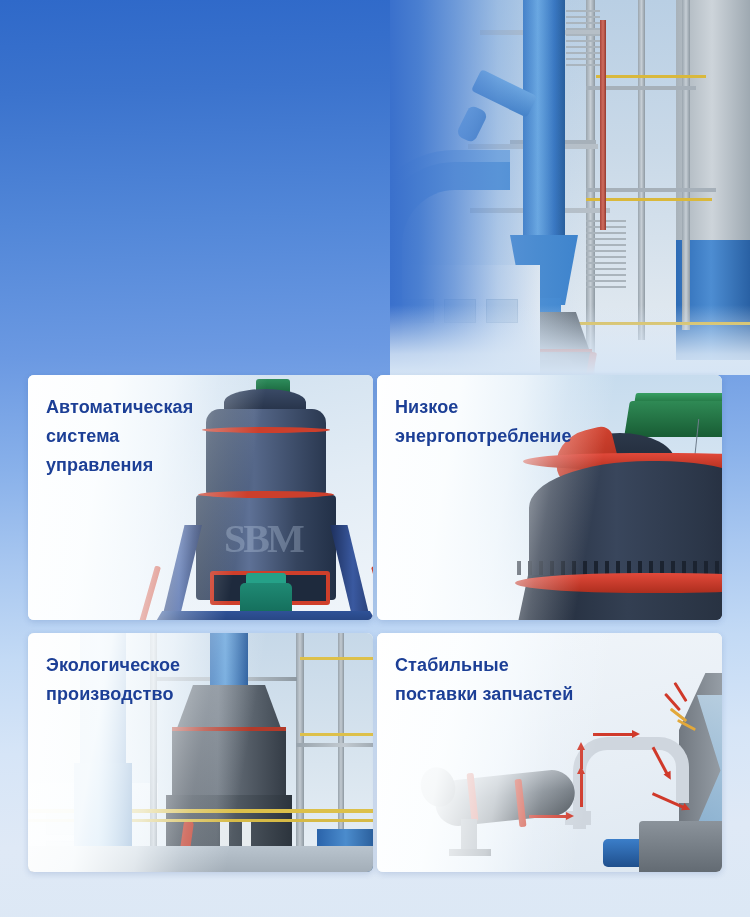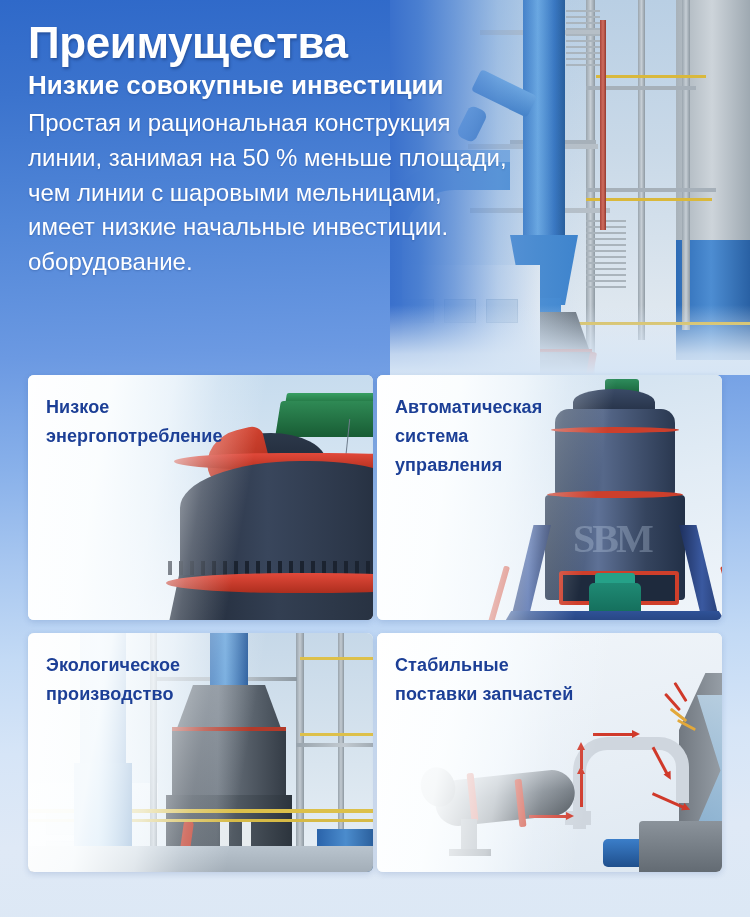--- a/index.html
+++ b/index.html
@@ -484,45 +484,22 @@
         <div class="hp-bldg-win" style="left:96px; top:34px; width:30px; height:22px;"></div>
       </div>
 
       <div class="hp-elbow"></div>
       <div class="hp-elbow-sh"></div>
     </div>
     <div class="hero-fade"></div>
     <div class="hero-bottomfade"></div>
   </div>
 
-  <div class="headline-block">
-    <h1 class="title">Преимущества</h1>
-    <div class="subtitle">Низкие совокупные инвестиции</div>
-    <p class="bodytext">Простая и рациональная конструкция линии, занимая на 50 % меньше площади, чем линии с шаровыми мельницами, имеет низкие начальные инвестиции. оборудование.</p>
-  </div>
 
   <div class="card-grid">
-
-    <div class="card">
-      <div class="card-img">
-        <div class="c1-sky"></div>
-        <div class="c1-green2"></div>
-        <div class="c1-green"></div>
-        <div class="c1-hub"></div>
-        <div class="c1-redchute"></div>
-        <div class="c1-wire"></div>
-        <div class="c1-band-top"></div>
-        <div class="c1-drum"></div>
-        <div class="c1-teeth"></div>
-        <div class="c1-skirt"></div>
-        <div class="c1-band-bot"></div>
-      </div>
-      <div class="card-leftfade"></div>
-      <div class="card-label">Низкое энергопотребление</div>
-    </div>
 
     <div class="card">
       <div class="card-img">
         <div class="c2-sky"></div>
         <div class="c2-greenmotor-top"></div>
         <div class="c2-topcap"></div>
         <div class="c2-upper"></div>
         <div class="c2-band1"></div>
         <div class="c2-body"></div>
         <div class="c2-band2"></div>
@@ -536,20 +513,38 @@
         <div class="c2-gear"></div>
         <div class="c2-base2"></div>
 
       </div>
       <div class="card-leftfade"></div>
       <div class="card-label">Автоматическая система управления</div>
     </div>
 
     <div class="card">
       <div class="card-img">
+        <div class="c1-sky"></div>
+        <div class="c1-green2"></div>
+        <div class="c1-green"></div>
+        <div class="c1-hub"></div>
+        <div class="c1-redchute"></div>
+        <div class="c1-wire"></div>
+        <div class="c1-band-top"></div>
+        <div class="c1-drum"></div>
+        <div class="c1-teeth"></div>
+        <div class="c1-skirt"></div>
+        <div class="c1-band-bot"></div>
+      </div>
+      <div class="card-leftfade"></div>
+      <div class="card-label">Низкое энергопотребление</div>
+    </div>
+
+    <div class="card">
+      <div class="card-img">
         <div class="c4-sky"></div>
 
         <div class="c4-bldg">
           <div class="c4-win" style="left:18px; top:26px; width:34px; height:24px;"></div>
           <div class="c4-win" style="left:60px; top:26px; width:34px; height:24px;"></div>
           <div class="c4-win" style="left:18px; top:58px; width:34px; height:24px;"></div>
           <div class="c4-win" style="left:60px; top:58px; width:34px; height:24px;"></div>
         </div>
 
         <div class="c4-frame" style="left:122px; top:0; width:7px; height:250px;"></div>

